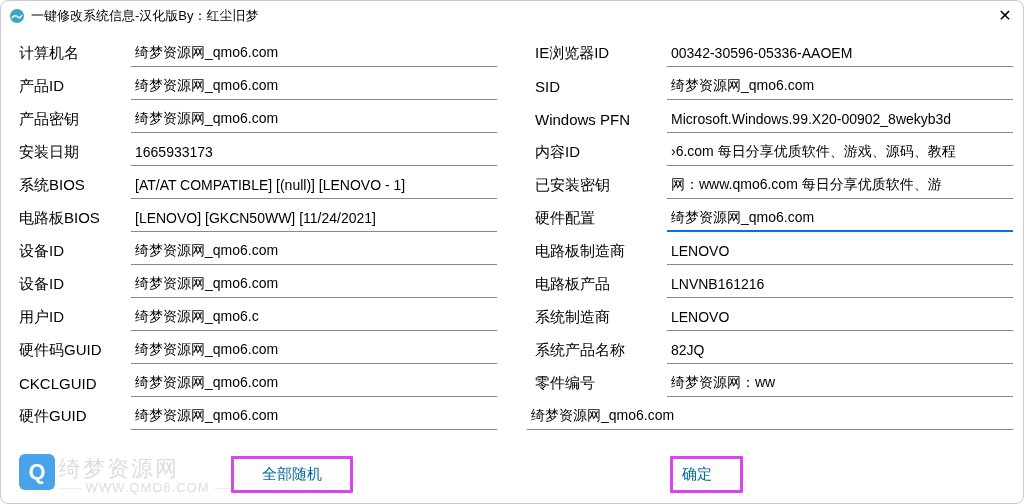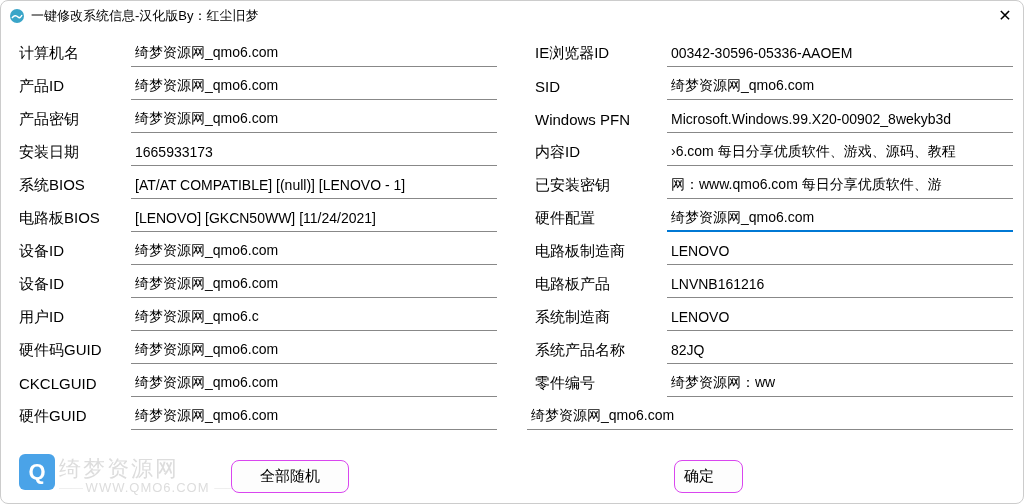--- a/index.html
+++ b/index.html
@@ -138,27 +138,27 @@
       text-align: center;
       position: relative;
     }
     .watermark-sub::before, .watermark-sub::after {
       content: "——";
       color: #eee;
       letter-spacing: -2px;
     }
     .btn {
       background: #fdfdfd;
-      border: 1px solid #d946ef;
-      border-radius: 8px;
+      border: 3px solid #d946ef;
+      border-radius: 1px;
       padding: 6px 28px;
       font-size: 15px;
       font-family: inherit;
       cursor: pointer;
-      color: #000000;
+      color: #0369a1;
     }
     .btn-left-pos {
       position: absolute;
       left: 230px;
       bottom: 10px;
     }
     .btn-right-pos {
       position: absolute;
       right: 280px;
       bottom: 10px;

